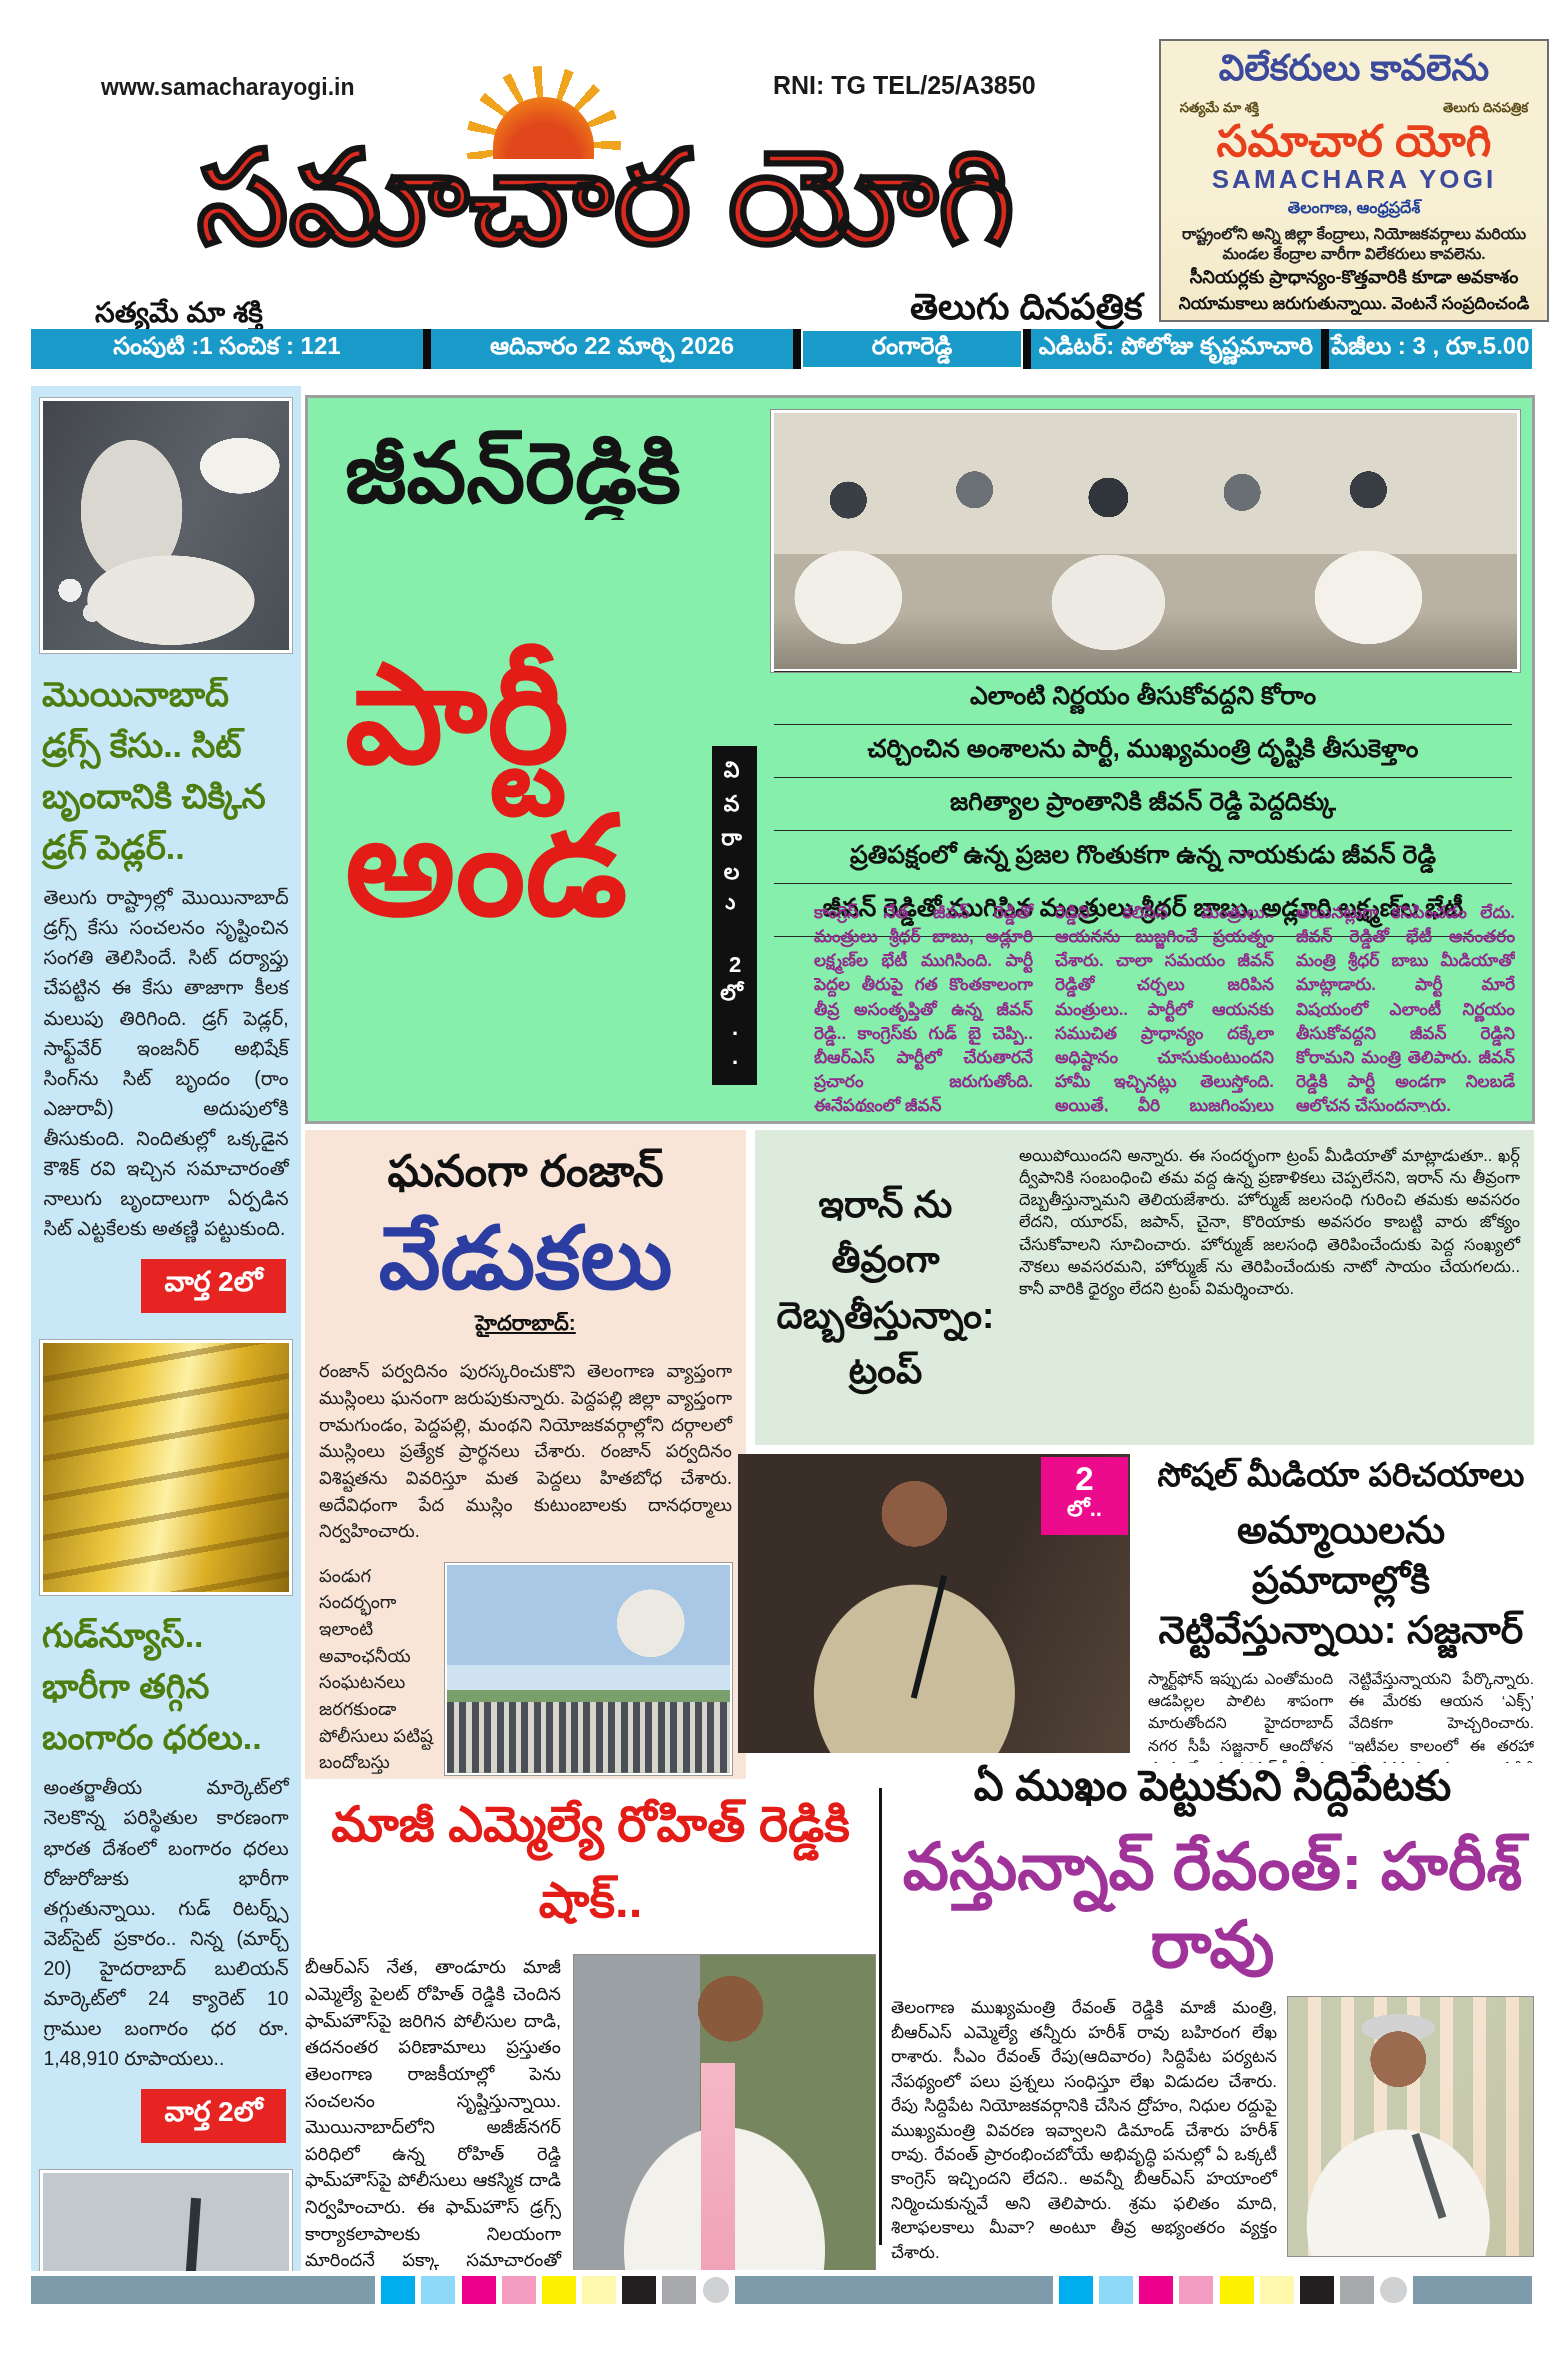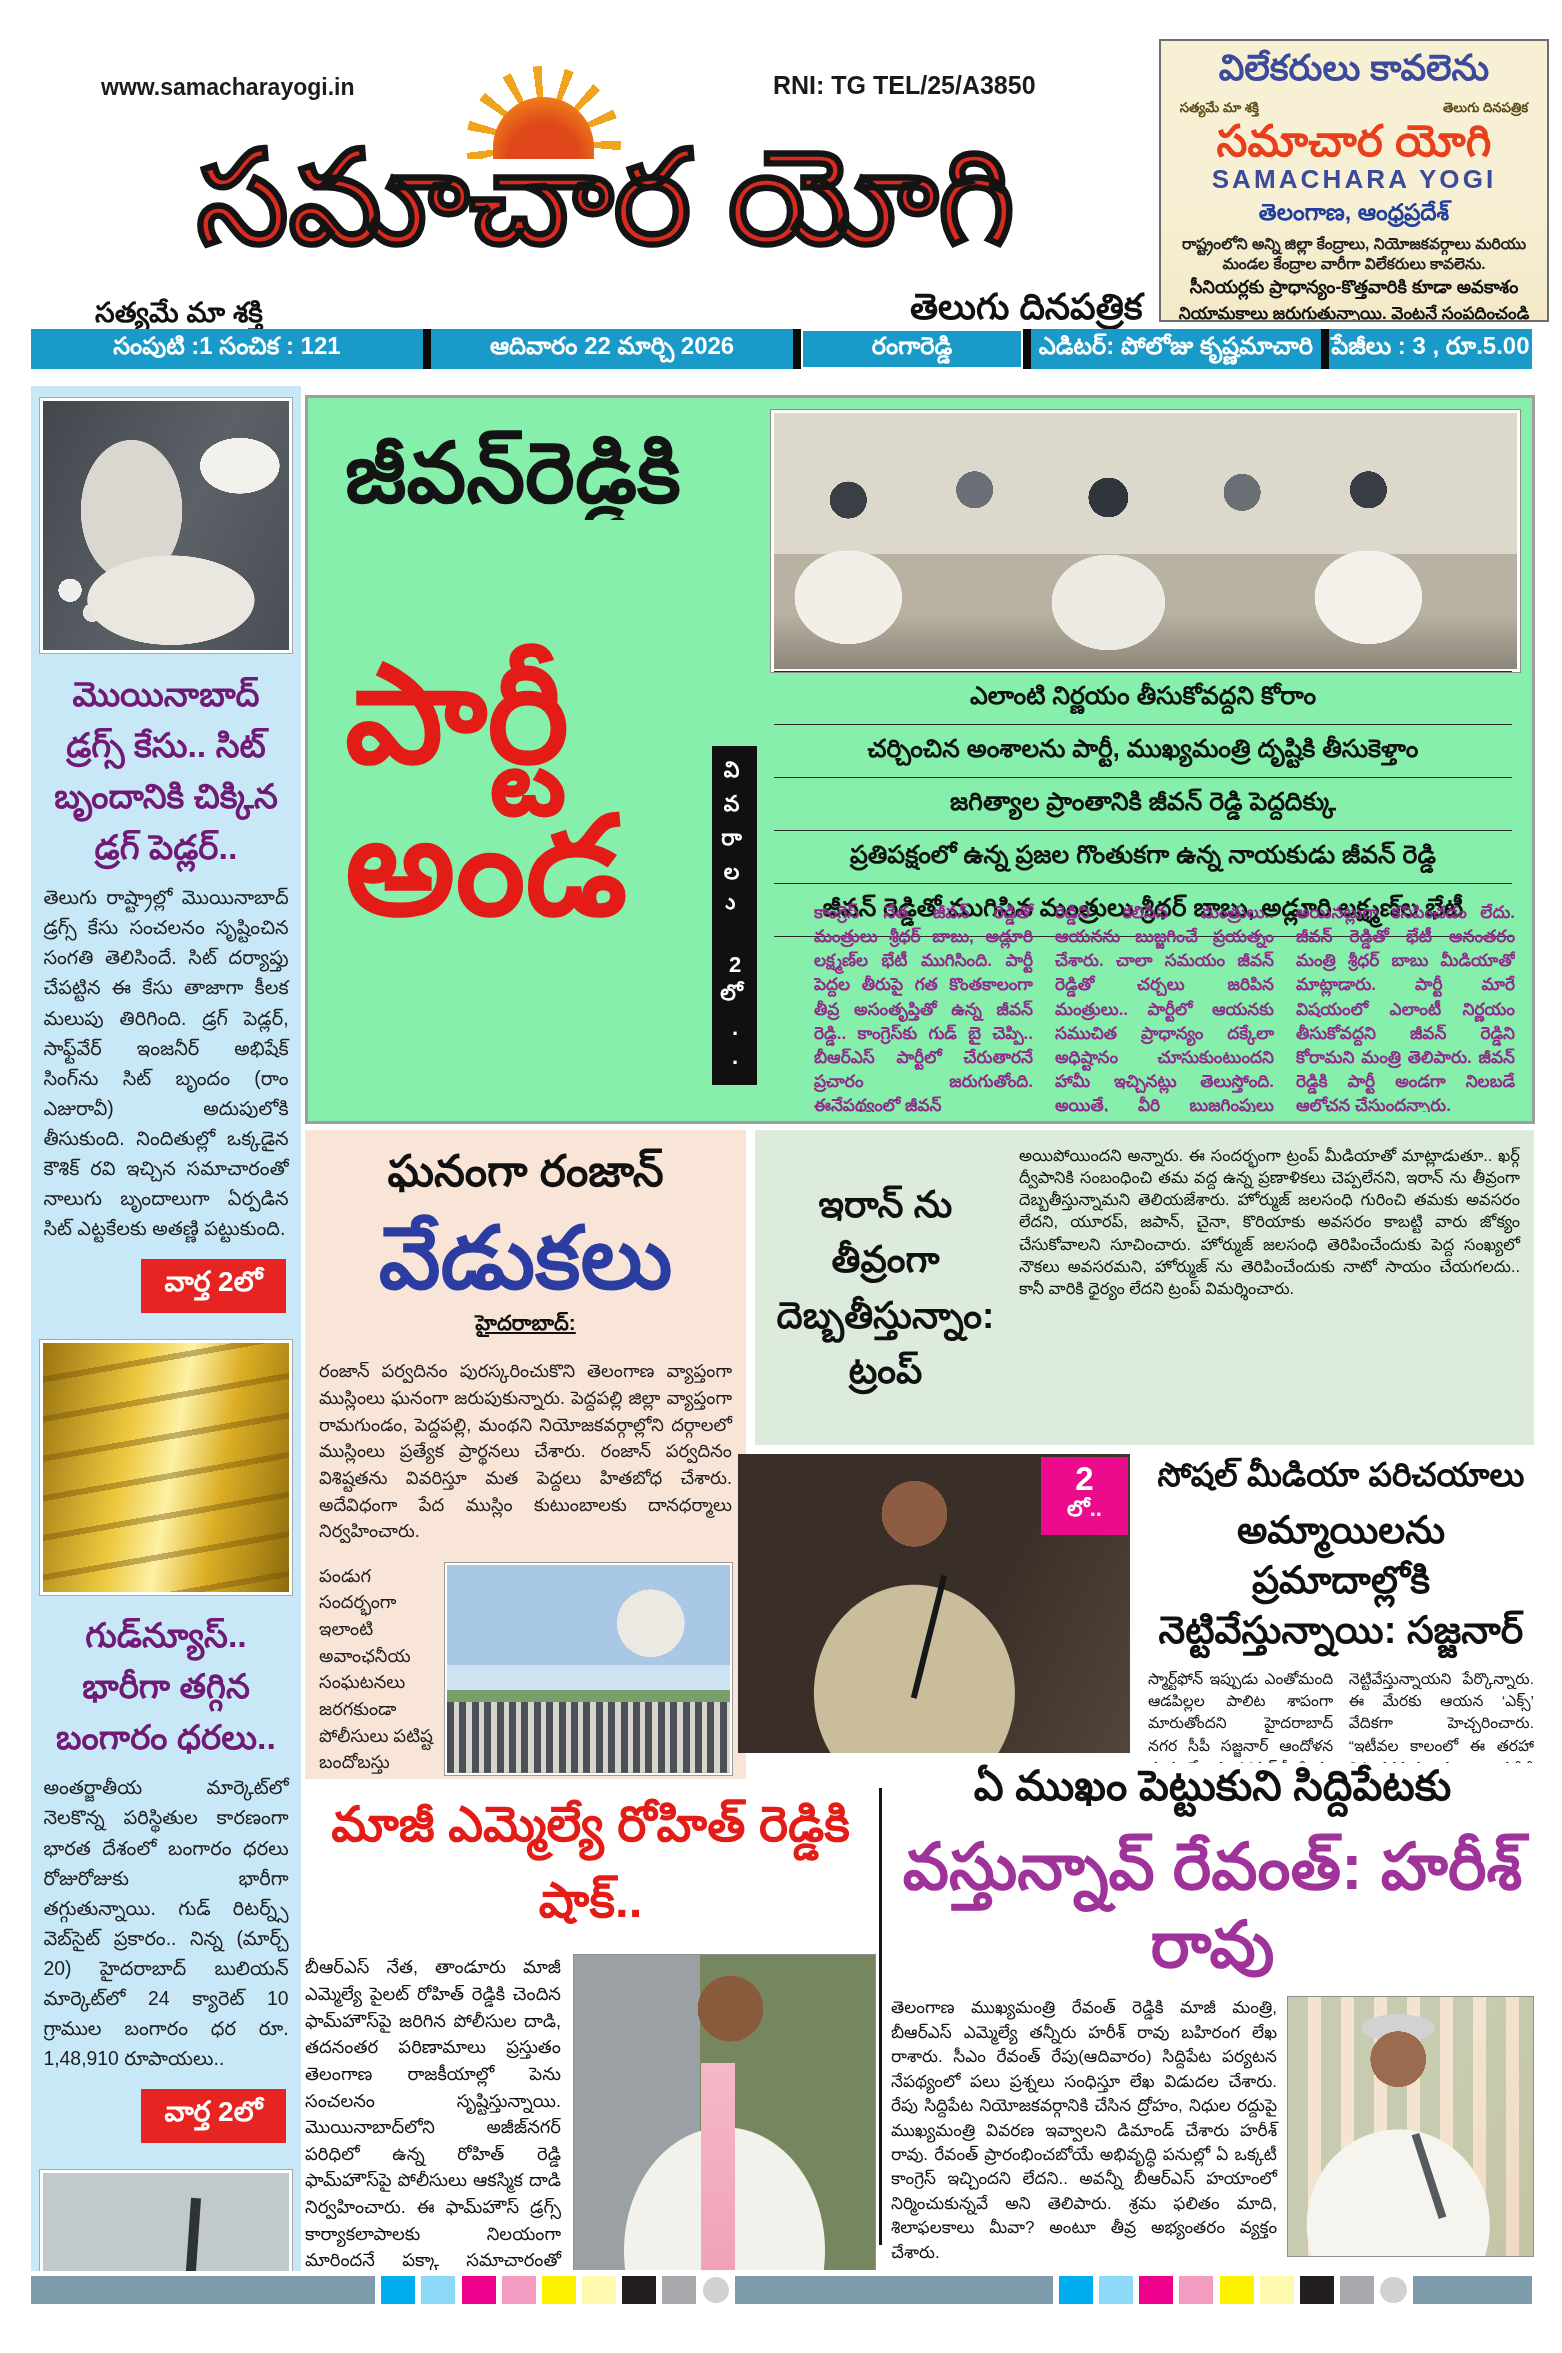--- a/index.html
+++ b/index.html
@@ -23,40 +23,40 @@
   .banner-daily{position:absolute;left:910px;top:286px;font-size:36px;font-weight:bold;}
   
   .adbox{position:absolute;left:1159px;top:39px;width:390px;height:283px;box-sizing:border-box;
        background:linear-gradient(180deg,#f8f0d5 0 55%,#f3e9c8 100%);border:2.3px solid #6e6e6e;
        text-align:center;padding:6.2px 7.8px;overflow:hidden;}
   .ad-title{font-size:36px;font-weight:bold;color:#3b4a9b;}
   .ad-smallrow{display:flex;justify-content:space-between;font-size:13.2px;font-weight:bold;
        color:#5a4a16;margin:3.1px 11px 0;}
   .ad-brand{font-size:44px;font-weight:bold;color:#e8401c;line-height:1.05;}
   .ad-brand-en{font-size:26px;font-weight:bold;color:#3b4a9b;letter-spacing:3.1px;}
-  .ad-states{font-size:23px;font-weight:bold;color:#21409a;margin-top:3.1px;}
+  .ad-states{font-size:16px;font-weight:bold;color:#21409a;margin-top:3.1px;}
   .ad-body{font-size:15.5px;font-weight:bold;color:#222;line-height:1.3;margin-top:3.1px;}
   .ad-line1{font-size:18px;font-weight:bold;color:#111;margin-top:3.1px;}
   .ad-line2{font-size:17px;font-weight:bold;color:#111;margin-top:1.6px;}
   
   .infobar{position:absolute;left:31px;top:329px;width:1501px;height:40px;background:#0b0b0b;
        display:flex;gap:7.8px;}
   .infobar .cell{background:#199ac9;color:#fff;font-weight:bold;font-size:24px;
        display:flex;align-items:center;justify-content:center;box-sizing:border-box;overflow:hidden;}
   .c-vol{flex:27;} .c-date{flex:25;} .c-ed{flex:15;border:2.3px solid #fff;} .c-editor{flex:20;} .c-price{flex:14;}
   
   .photo{position:relative;overflow:hidden;background:#999;}
   .morebox{background:#e62421;color:#fff;font-weight:bold;font-size:28px;padding:7.8px 23px;
        width:fit-content;}
   
   .sidebar{position:absolute;left:31px;top:386px;width:270px;height:1885px;background:#c9e8f7;
        box-sizing:border-box;padding:12.4px 9.3px;overflow:hidden;display:flex;flex-direction:column;}
   .story{display:flex;flex-direction:column;margin-bottom:26.4px;}
   .story .photo{height:249px;border:3.9px solid #fff;outline:0.8px solid #a8a8a8;}
-  .story h2{font-size:34px;line-height:1.5;text-align:center;margin:15.5px 1.6px 9.3px;color:#701a75;}
+  .story h2{font-size:34px;line-height:1.5;margin:15.5px 1.6px 9.3px;color:#4d7c0f;}
   .story p{font-size:19.4px;line-height:1.55;text-align:justify;margin:0 3.1px;color:#1d1d1d;}
   .story .morebox{align-self:flex-end;margin:15.5px 6.2px 0 0;}
   
   .mainstory{position:absolute;left:305px;top:395px;width:1230px;height:729px;background:#86efac;
        border:3.9px solid #9e9e9e;box-sizing:border-box;overflow:hidden;}
   .m-kicker{position:absolute;left:37px;top:28px;width:513px;font-size:84px;font-weight:bold;
        color:#141414;line-height:1.12;overflow:hidden;}
   .m-red{position:absolute;left:37px;top:241px;width:373px;font-size:138px;font-weight:bold;
        color:#e41c17;line-height:1.1;overflow:hidden;}
   .m-strip{position:absolute;left:404px;top:348px;width:45px;height:339px;background:#101010;

